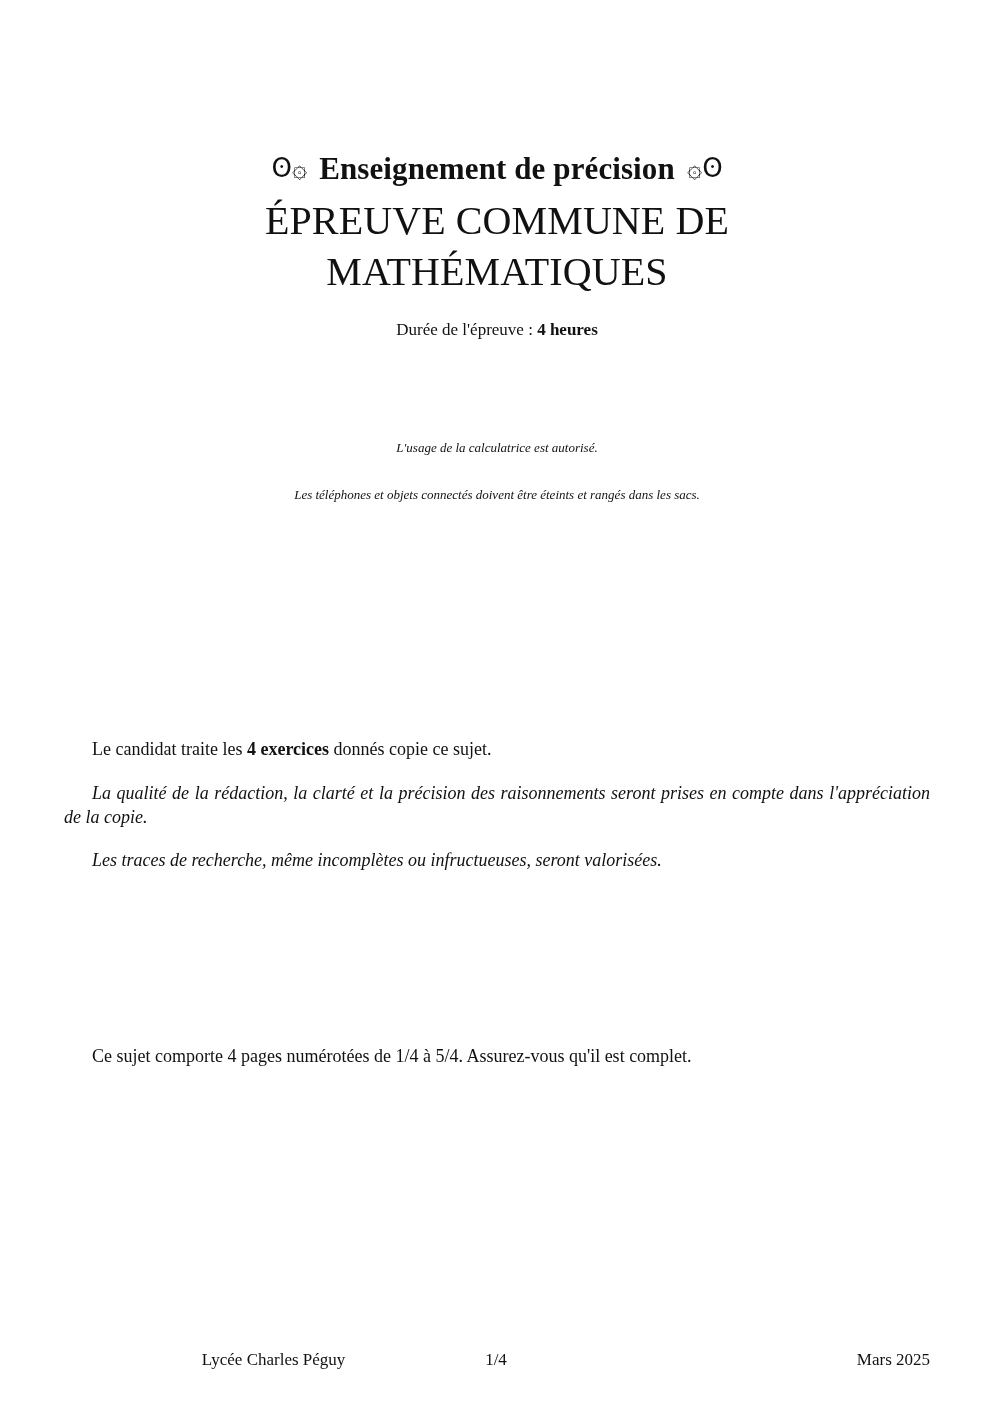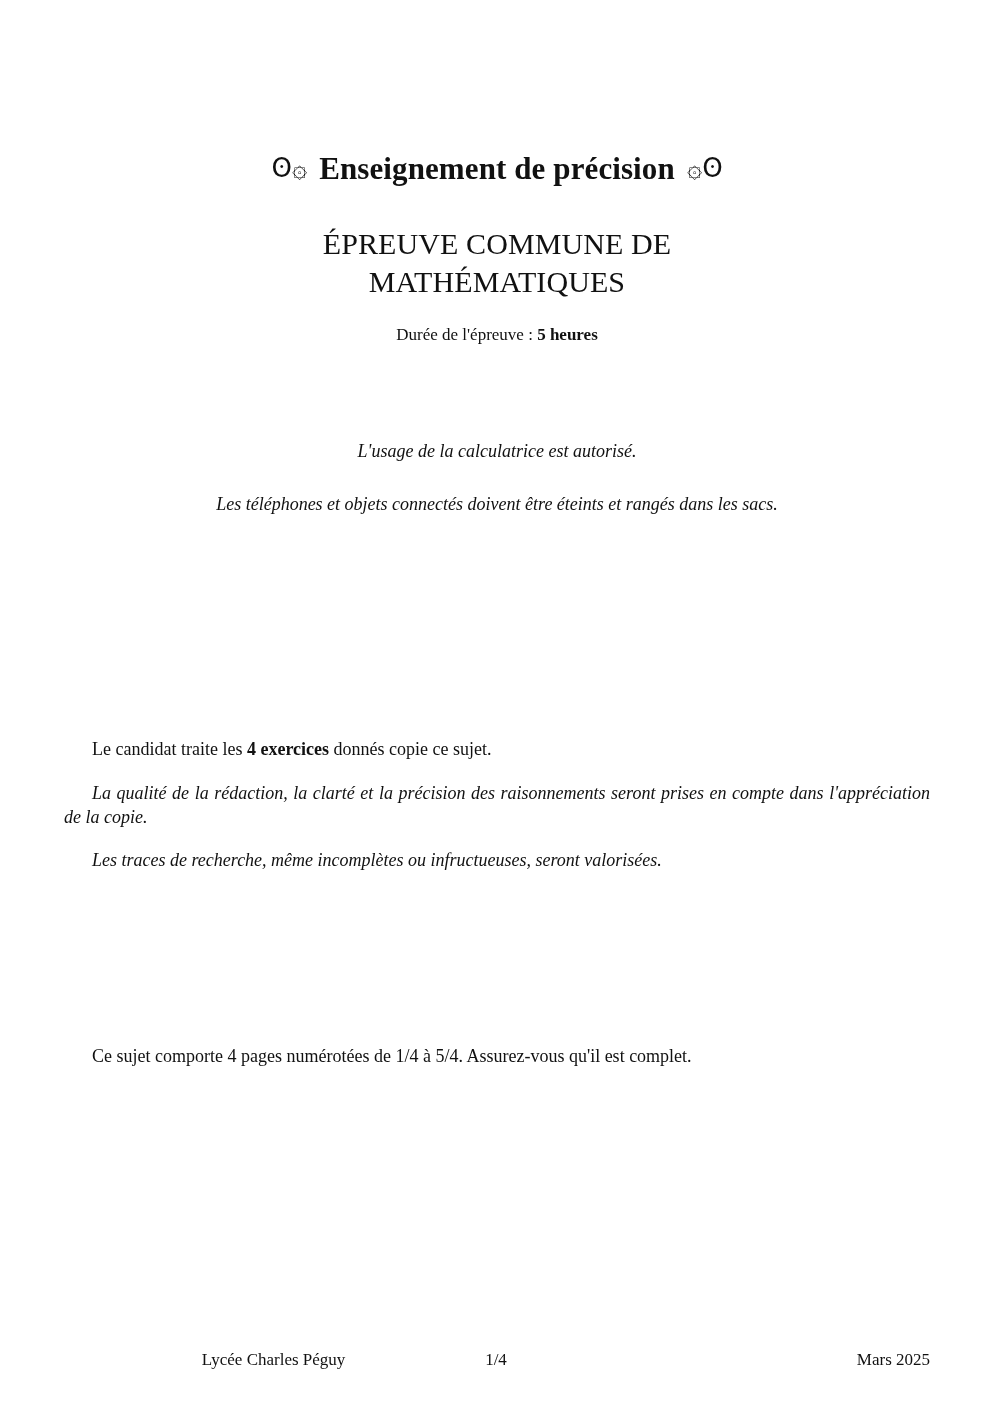--- a/index.html
+++ b/index.html
@@ -42,43 +42,43 @@
     font-family: "DejaVu Sans", sans-serif;
     font-weight: normal;
     font-size: 26px;
     vertical-align: 0.02em;
     transform: translateY(-1px);
   }
   .ornament.left  { margin-right: 12px; }
   .ornament.right { margin-left: 12px; transform: translateY(-1px) scaleX(-1); }
 
   .doc-subtitle {
-    font-size: 30px;
+    font-size: 40px;
     font-weight: normal;
     line-height: 1.28;
-    margin: 36px 0 0 0;
+    margin: 6px 0 0 0;
     letter-spacing: 0.1px;
   }
 
   .doc-duration {
     font-size: 17px;
     line-height: 1.3;
     margin: 22px 0 0 0;
   }
   .doc-duration b { font-weight: bold; }
 
   
   .notices {
     position: absolute;
     left: 64px;
     right: 63px;
     top: 440px;
     text-align: center;
     font-style: italic;
-    font-size: 18px;
+    font-size: 13px;
   }
   .notice-line { margin: 0; line-height: 1.3; }
   .notice-line + .notice-line { margin-top: 30px; }
 
   
   .body-block {
     position: absolute;
     left: 64px;
     width: 866px;
     top: 738px;
@@ -133,21 +133,21 @@
 
     <h1 class="doc-title">
       <span class="ornament left">ʘ۞</span><span>Enseignement de précision</span><span class="ornament right">ʘ۞</span>
     </h1>
 
     <div class="doc-subtitle">
       <div>ÉPREUVE COMMUNE DE</div>
       <div>MATHÉMATIQUES</div>
     </div>
 
-    <p class="doc-duration"><span>Durée de l'épreuve : </span><b>5 heures</b></p>
+    <p class="doc-duration"><span>Durée de l'épreuve : </span><b>4 heures</b></p>
   </div>
 
   <div class="notices">
     <p class="notice-line">L'usage de la calculatrice est autorisé.</p>
     <p class="notice-line">Les téléphones et objets connectés doivent être éteints et rangés dans les sacs.</p>
   </div>
 
   <div class="body-block">
 
     <p><span>Le candidat traite les </span><b>4 exercices</b><span> donnés copie ce sujet.</span></p>

